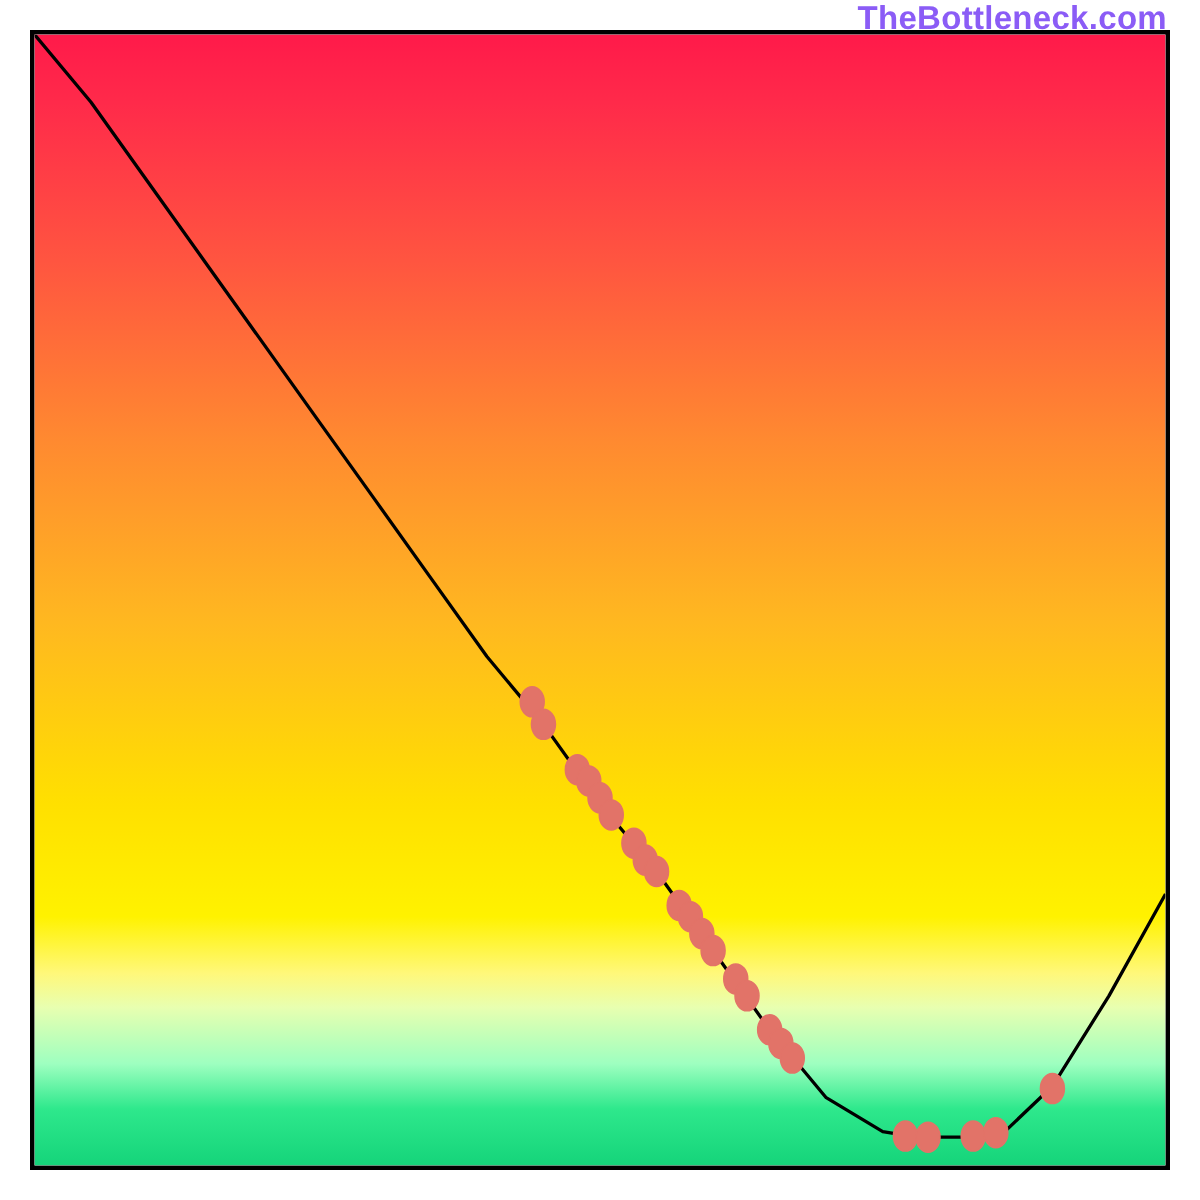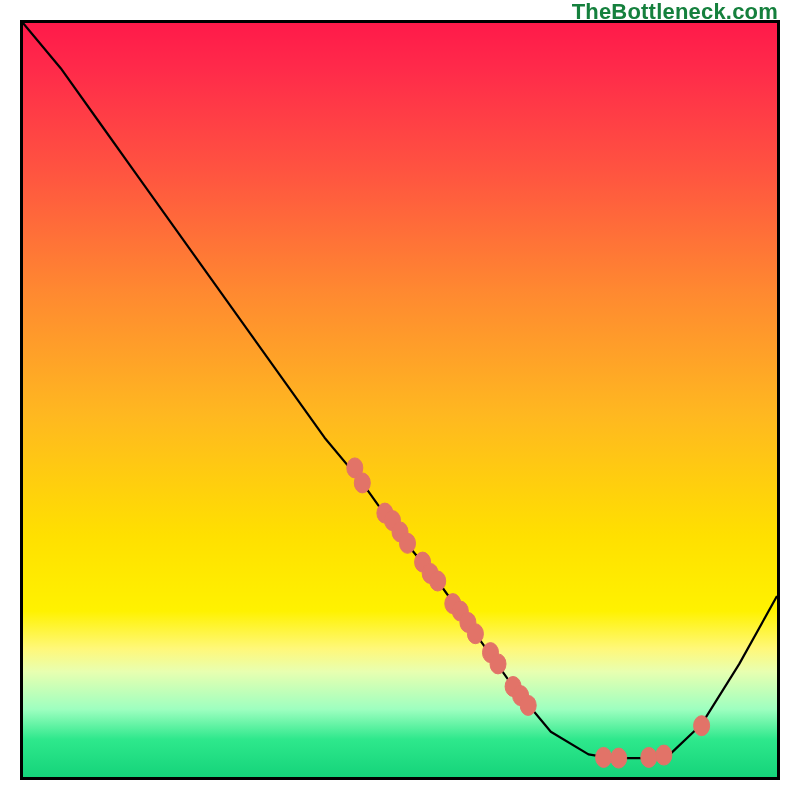--- a/index.html
+++ b/index.html
@@ -38,21 +38,21 @@
       #2ee88c 95%,
       #15d47a 100%
     );
   }
   .watermark {
     position: absolute;
     top: -1px;
     right: 22px;
     font-size: 22px;
     font-weight: 600;
-    color: #15803d;
+    color: #8b5cf6;
     letter-spacing: 0.2px;
   }
   svg.plot {
     position: absolute;
     inset: 0;
   }
   .curve {
     fill: none;
     stroke: #000;
     stroke-width: 2.2;

